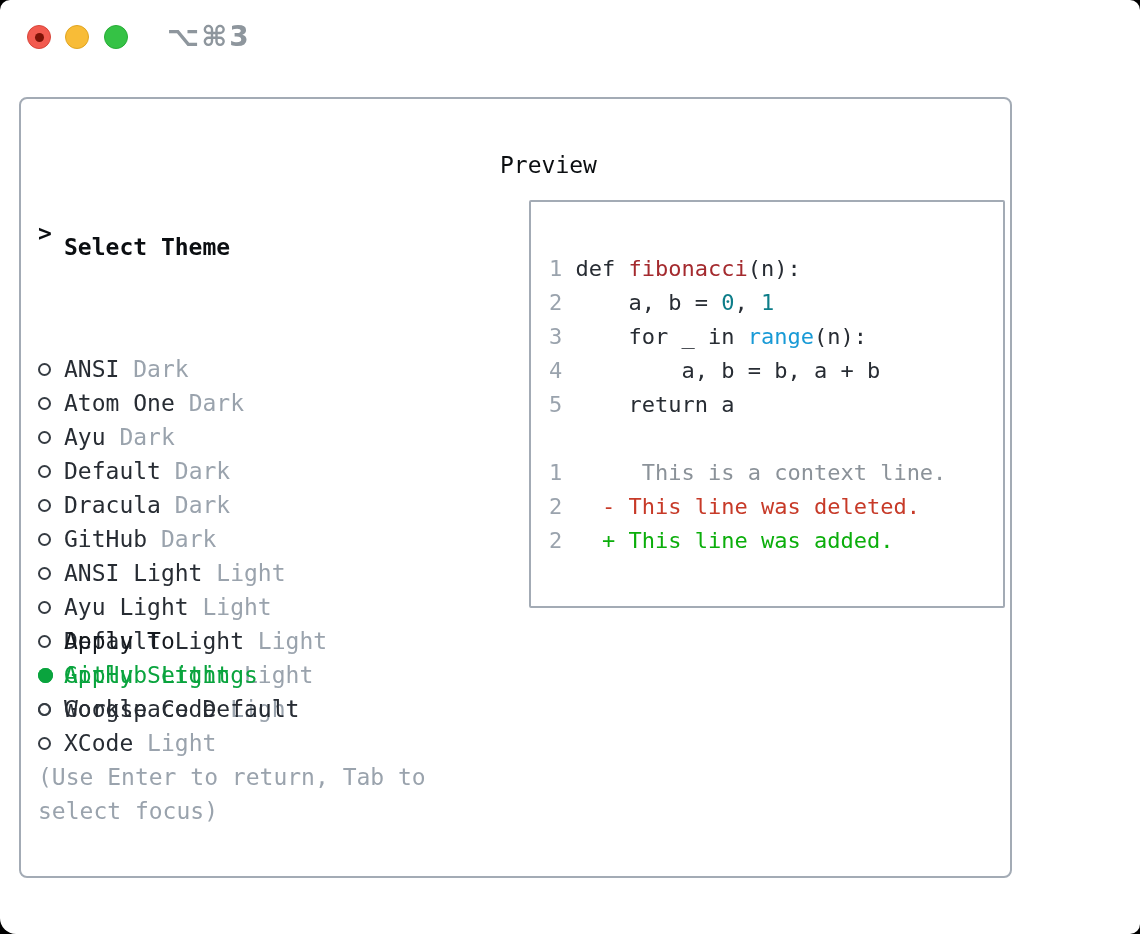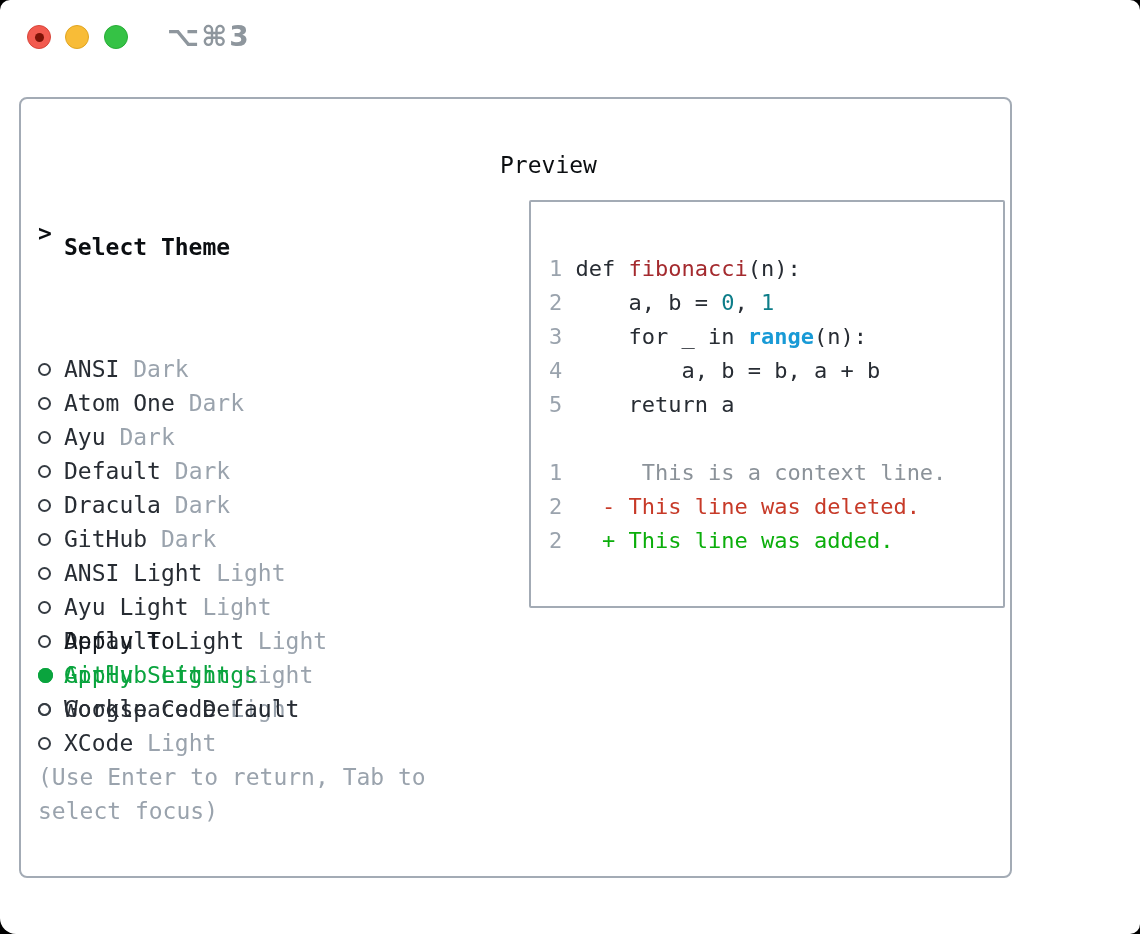--- a/index.html
+++ b/index.html
@@ -98,21 +98,21 @@
   .plines {
     position: absolute; left: 18px; top: 50px;
     font-size: 22px; line-height: 34px;
     white-space: pre;
   }
   .pline { height: 34px; }
   .lnum     { color: var(--muted-gray); }
   .tk-code    { color: var(--text-dark); }
   .tk-func    { color: var(--function-red); }
   .tk-num     { color: var(--number-teal); }
-  .tk-builtin { color: var(--builtin-blue); font-weight: bold; }
+  .tk-builtin { color: var(--builtin-blue); }
   .tk-context { color: var(--context-gray); }
   .tk-deleted { color: var(--diff-deleted-red); }
   .tk-added   { color: var(--diff-added-green); }
 </style>
 </head>
 <body>
 
 <div class="window">
 
   <div class="traffic red">

